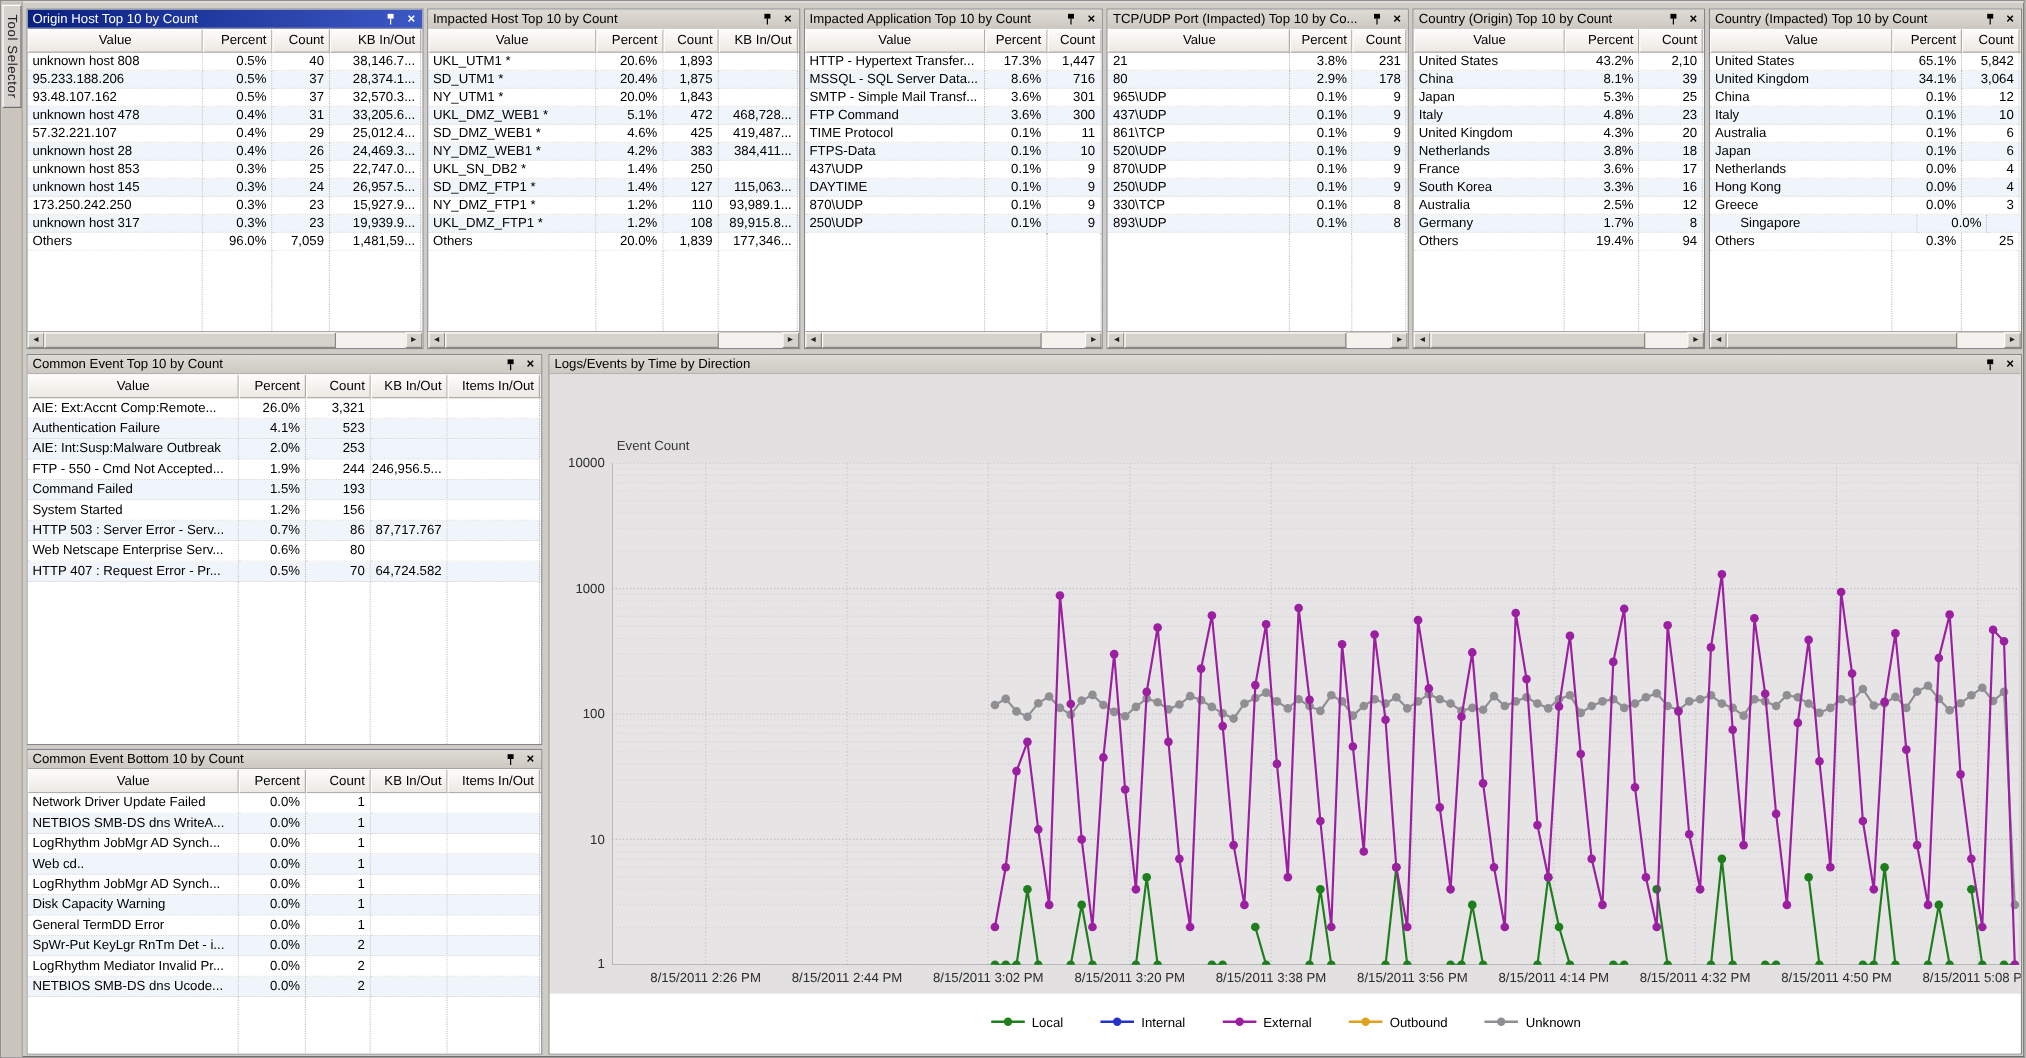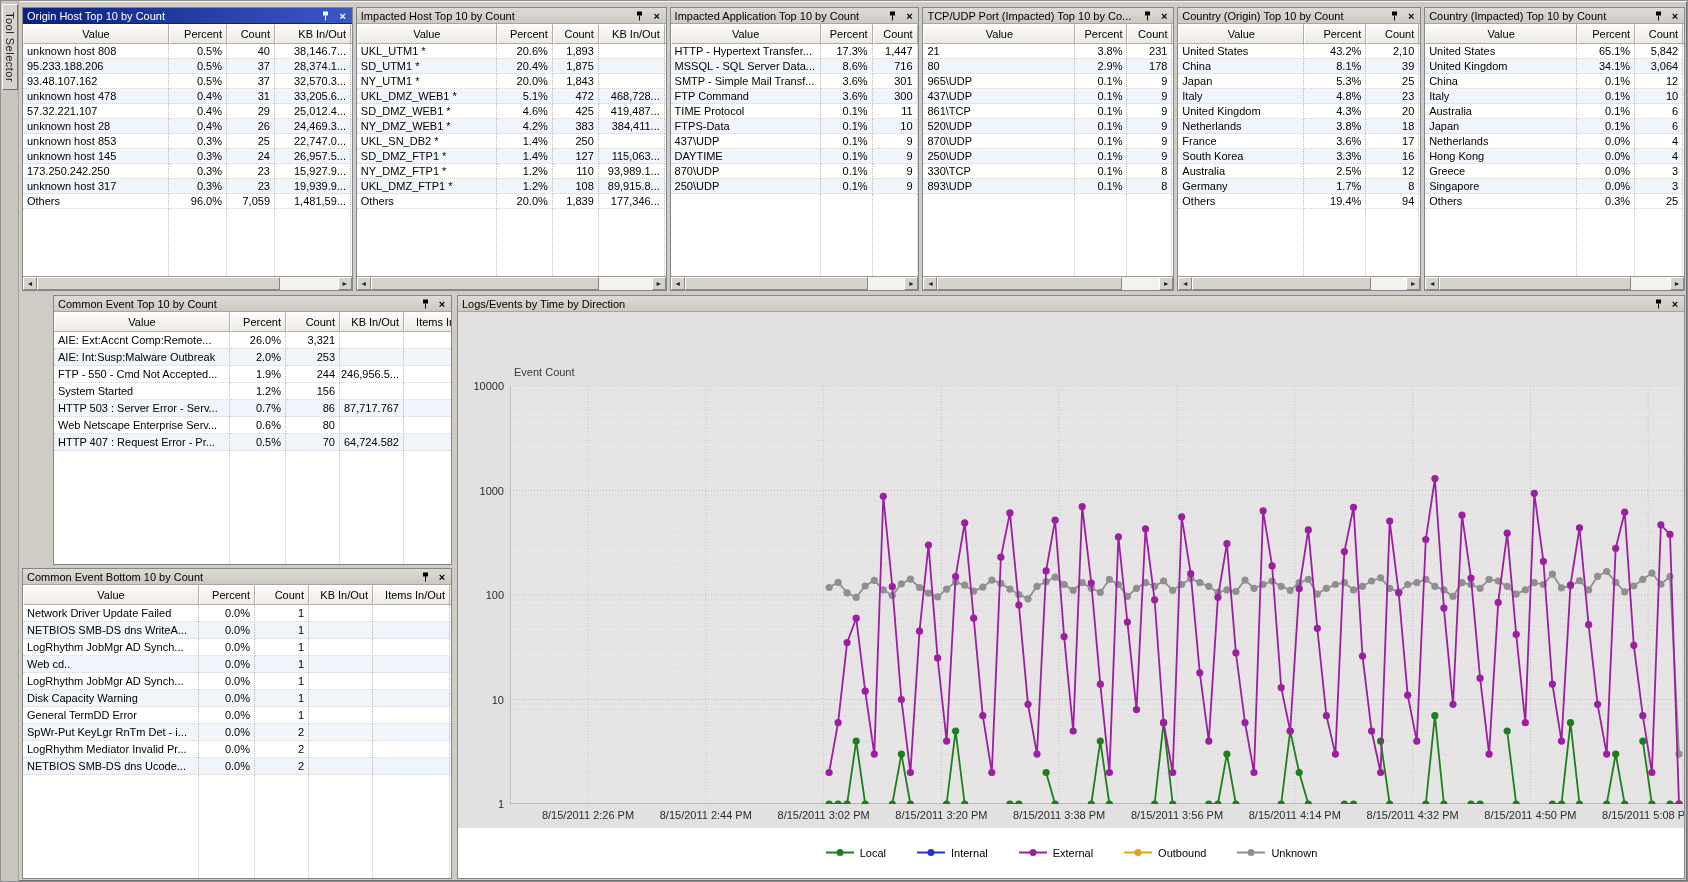--- a/index.html
+++ b/index.html
@@ -19,21 +19,21 @@
   
   .panel { background:#ffffff; border:1px solid #848689; display:flex; flex-direction:column; overflow:hidden; }
   .titlebar { height:16px; flex:none; background:linear-gradient(#dedbd5,#cdc9c2); border-bottom:1px solid #a9a59e;
               display:flex; align-items:center; padding:0 3px 0 4px; color:#000; }
   .titlebar.active { background:linear-gradient(90deg,#0a2080,#3c58c4); color:#fff; border-bottom:1px solid #0a2080; }
   .tb-text { flex:1; white-space:nowrap; overflow:hidden; }
   .tb-icons { display:flex; align-items:center; gap:5px; flex:none; }
   .pin-btn, .close-btn { width:12px; height:12px; display:flex; align-items:center; justify-content:center; cursor:default; color:inherit; }
   .close-btn { font-size:11px; font-weight:bold; line-height:10px; }
   .pin-btn svg { display:block; }
-  .lp { height:270px; flex:none;margin-left:31px; }
+  .lp { height:326px; flex:none; }
   .lp2 { flex:1; }
   
   .cols-header { display:flex; flex:none; height:20px; background:#f1efe9; border-bottom:1px solid #9d9a94; }
   .hcell { flex:none; height:20px; line-height:18px; background:linear-gradient(#fdfcfb,#ece9e3);
            border-top:1px solid #fff; border-left:1px solid #fff; border-right:1px solid #b0ada7; border-bottom:1px solid #b0ada7;
            white-space:nowrap; overflow:hidden; padding:0 4px; }
   .hcell.hval { text-align:center; }
   .hcell.hnum { text-align:right; }
   .tbody { flex:none; }
   .trow { display:flex; height:15px; line-height:15px; background:#fff; }
@@ -582,21 +582,21 @@
               <div class="tcell c-val" style="width: 152px;">Hong Kong</div>
               <div class="tcell c-num" style="width: 58px;">0.0%</div>
               <div class="tcell c-num" style="width: 48px;">4</div>
             </div>
             <div class="trow">
               <div class="tcell c-val" style="width: 152px;">Greece</div>
               <div class="tcell c-num" style="width: 58px;">0.0%</div>
               <div class="tcell c-num" style="width: 48px;">3</div>
             </div>
             <div class="trow alt">
-              <div class="tcell c-val" style="width: 152px;">Singapore</div>
+              <div class="tcell c-val" style="width: 152px; margin-left: 21px;">Singapore</div>
               <div class="tcell c-num" style="width: 58px;">0.0%</div>
               <div class="tcell c-num" style="width: 48px;">3</div>
             </div>
             <div class="trow">
               <div class="tcell c-val" style="width: 152px;">Others</div>
               <div class="tcell c-num" style="width: 58px;">0.3%</div>
               <div class="tcell c-num" style="width: 48px;">25</div>
             </div>
           </div>
           <div class="tfill">
@@ -636,31 +636,45 @@
             </div>
             <div class="tbody">
               <div class="trow">
                 <div class="tcell c-val" style="width: 176px;">AIE:  Ext:Accnt Comp:Remote...</div>
                 <div class="tcell c-num" style="width: 56px;">26.0%</div>
                 <div class="tcell c-num" style="width: 54px;">3,321</div>
                 <div class="tcell c-num" style="width: 64px;"></div>
                 <div class="tcell c-num" style="width: 77px;"></div>
               </div>
               <div class="trow alt">
+                <div class="tcell c-val" style="width: 176px;">Authentication Failure</div>
+                <div class="tcell c-num" style="width: 56px;">4.1%</div>
+                <div class="tcell c-num" style="width: 54px;">523</div>
+                <div class="tcell c-num" style="width: 64px;"></div>
+                <div class="tcell c-num" style="width: 77px;"></div>
+              </div>
+              <div class="trow alt">
                 <div class="tcell c-val" style="width: 176px;">AIE: Int:Susp:Malware Outbreak</div>
                 <div class="tcell c-num" style="width: 56px;">2.0%</div>
                 <div class="tcell c-num" style="width: 54px;">253</div>
                 <div class="tcell c-num" style="width: 64px;"></div>
                 <div class="tcell c-num" style="width: 77px;"></div>
               </div>
               <div class="trow">
                 <div class="tcell c-val" style="width: 176px;">FTP - 550 - Cmd Not Accepted...</div>
                 <div class="tcell c-num" style="width: 56px;">1.9%</div>
                 <div class="tcell c-num" style="width: 54px;">244</div>
                 <div class="tcell c-num" style="width: 64px;">246,956.5...</div>
+                <div class="tcell c-num" style="width: 77px;"></div>
+              </div>
+              <div class="trow alt">
+                <div class="tcell c-val" style="width: 176px;">Command Failed</div>
+                <div class="tcell c-num" style="width: 56px;">1.5%</div>
+                <div class="tcell c-num" style="width: 54px;">193</div>
+                <div class="tcell c-num" style="width: 64px;"></div>
                 <div class="tcell c-num" style="width: 77px;"></div>
               </div>
               <div class="trow">
                 <div class="tcell c-val" style="width: 176px;">System Started</div>
                 <div class="tcell c-num" style="width: 56px;">1.2%</div>
                 <div class="tcell c-num" style="width: 54px;">156</div>
                 <div class="tcell c-num" style="width: 64px;"></div>
                 <div class="tcell c-num" style="width: 77px;"></div>
               </div>
               <div class="trow alt">

